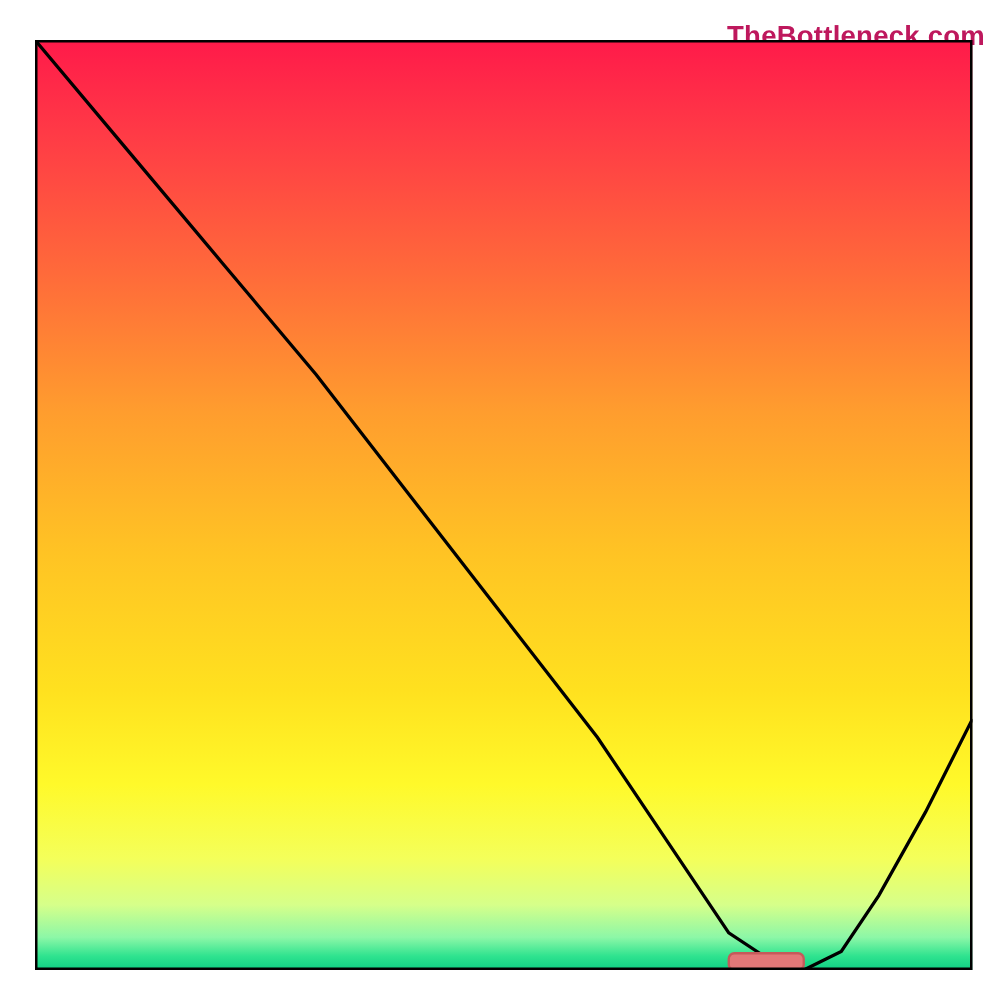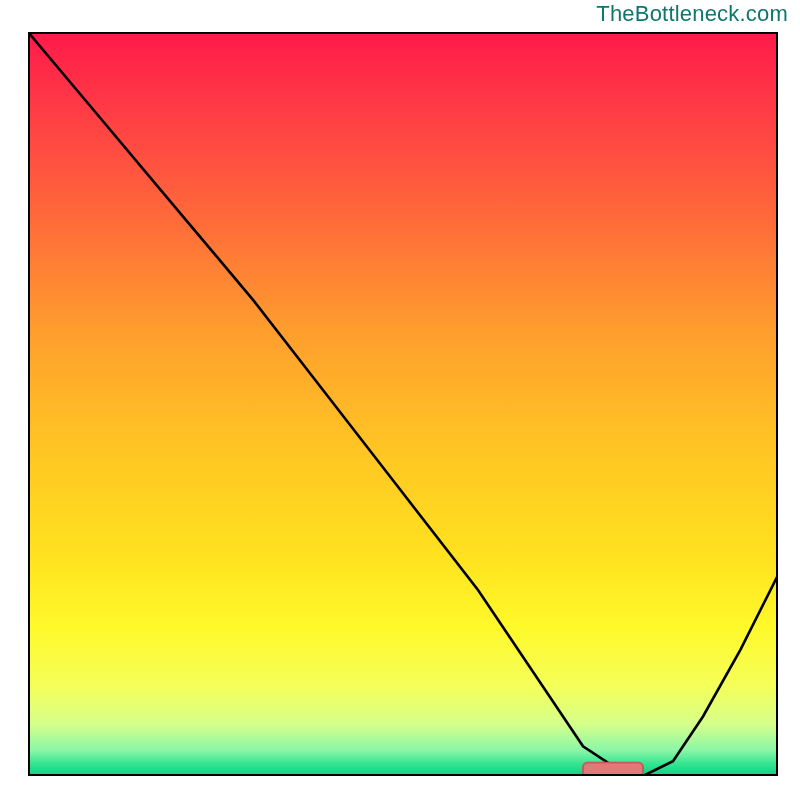--- a/index.html
+++ b/index.html
@@ -11,25 +11,25 @@
     background: #fff;
     font-family: Arial, Helvetica, sans-serif;
   }
   .container {
     position: relative;
     width: 800px;
     height: 800px;
   }
   .watermark {
     position: absolute;
-    top: 1px;
+    top: 16px;
     right: 12px;
     font-size: 22px;
-    font-weight: 400;
-    color: #0f766e;
+    font-weight: 700;
+    color: #be185d;
     letter-spacing: 0.2px;
   }
   .plot-wrap {
     position: absolute;
     left: 28px;
     top: 32px;
     width: 750px;
     height: 744px;
   }
   .plot-gradient {

